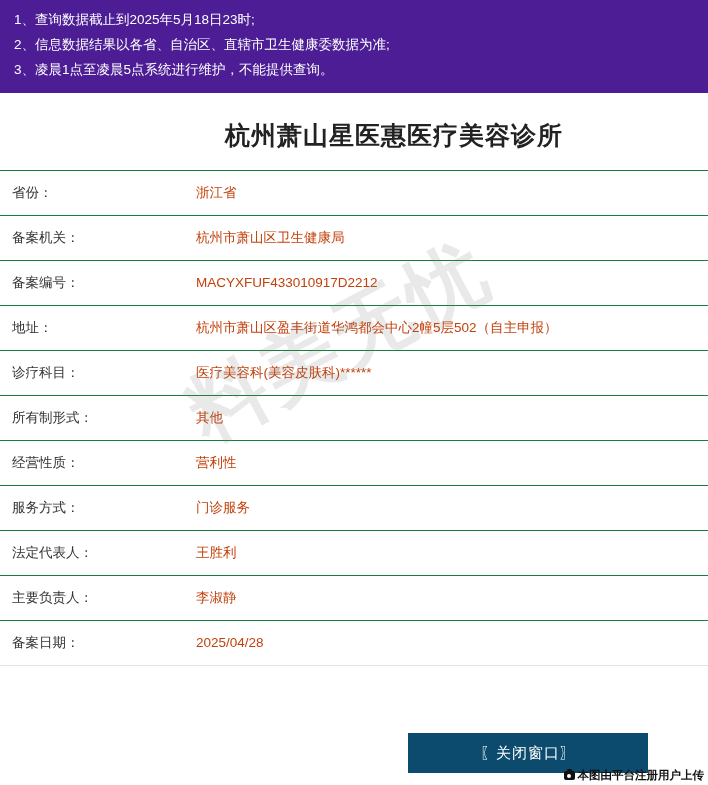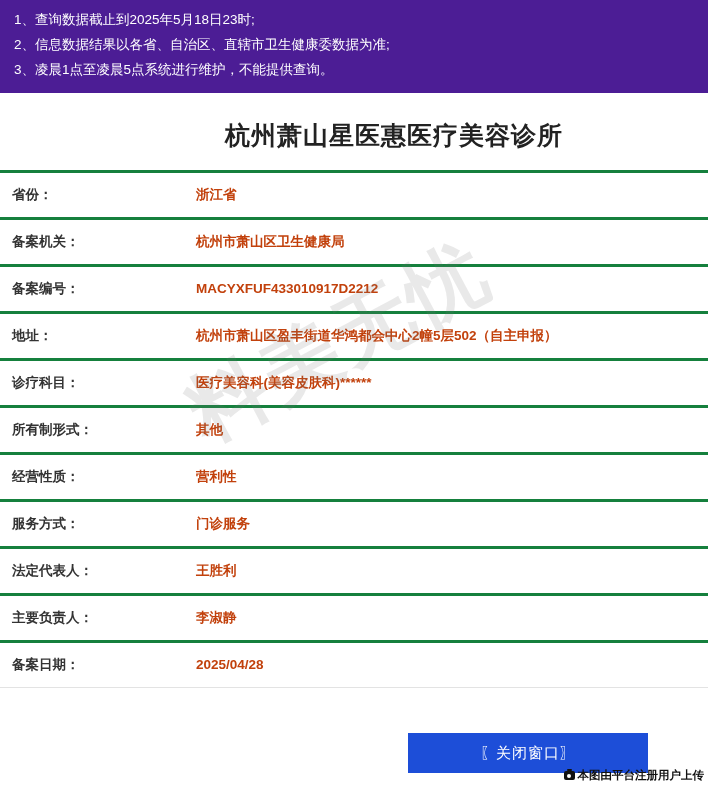--- a/index.html
+++ b/index.html
@@ -45,22 +45,21 @@
     left: 40px;
   }
 
   
   .info-table {
     width: 100%;
     border-collapse: collapse;
     font-size: 13.5px;
   }
   .info-table tr {
-    border-top: 3px solid #15803d;
-    font-weight: bold;
+    border-top: 1px solid #15803d;
   }
   .info-table tr:last-child {
     border-bottom: 1px solid #e3e3e3;
     margin-left: 8px;
   }
   .info-table td {
     padding: 13px 0 13px 0;
     vertical-align: middle;
     color: #333333;
   }
@@ -95,21 +94,21 @@
     left: 0;
     right: 0;
     bottom: 12px;
     padding: 0 60px 0 0;
     display: flex;
     justify-content: flex-end;
   }
   .close-btn {
     width: 240px;
     height: 40px;
-    background: #1d4ed8;
+    background: #0c4a6e;
     color: #ffffff;
     border: none;
     font-size: 15px;
     font-family: "Liberation Sans", sans-serif;
     cursor: pointer;
     letter-spacing: 1px;
   }
 
   
   .credit {

